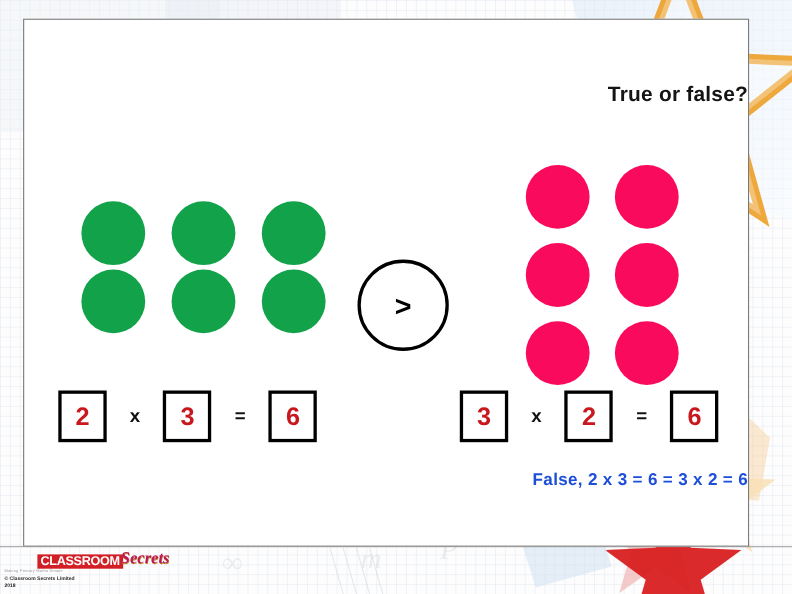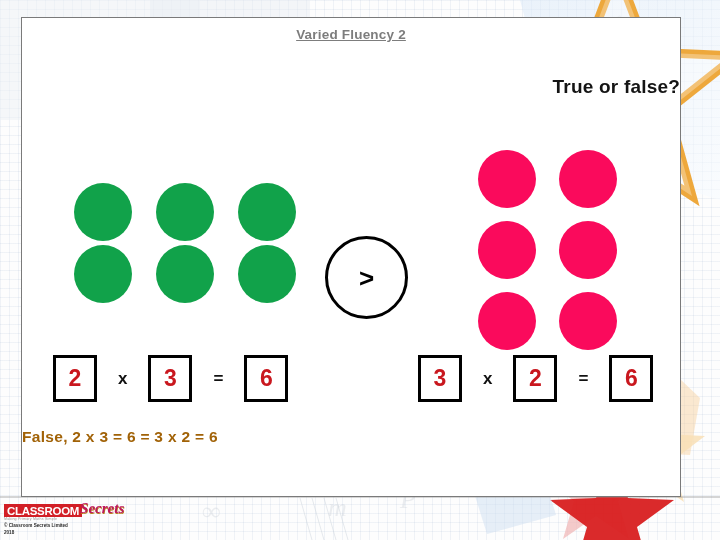--- a/index.html
+++ b/index.html
@@ -70,27 +70,27 @@
   #equation-right{left:396px;top:337px;}
   .num-box{
     width:44px;height:47px;border:3px solid #000;background:#fff;
     display:flex;align-items:center;justify-content:center;box-sizing:border-box;
   }
   .num-box .val{font-size:23px;font-weight:bold;color:#c9171e;}
   .op{font-size:17px;font-weight:bold;color:#111;padding:0 21px;}
 
   
   #answer-text{
-    position:absolute;left:0;right:0;top:410px;text-align:left;
-    font-size:15.5px;font-weight:bold;color:#a16207;letter-spacing:.3px;
+    position:absolute;left:0;right:0;top:410px;text-align:right;
+    font-size:15.5px;font-weight:bold;color:#1d4ed8;letter-spacing:.3px;
   }
 
   
   #footer{position:absolute;left:4px;top:500px;width:150px;}
-  #logo{display:flex;align-items:flex-end;}
+  #logo{display:flex;align-items:flex-end;justify-content:flex-end;}
   #logo-classroom{
     background:#d21f26;color:#fff;font-weight:bold;font-size:11.5px;
     letter-spacing:-.3px;padding:1px 3px 0 3px;
     font-family:"Liberation Sans", sans-serif;
   }
   #logo-secrets{
     color:#be185d;font-style:italic;font-weight:bold;font-size:15px;
     margin-left:-2px;font-family:"Liberation Serif", serif;
     text-shadow:.5px .5px 0 #b8801f;
   }
@@ -158,21 +158,20 @@
       <line x1="324" y1="498" x2="336" y2="540"></line>
       <line x1="336" y1="498" x2="348" y2="540"></line>
     </g>
 
     <line x1="0" y1="497" x2="720" y2="497" stroke="#8e8e8e" stroke-width="1.2" opacity=".7"></line>
   </svg>
 </div>
 
 <div id="frame">
 
-  <div id="lesson-title">Varied Fluency 2</div>
 
   <div id="question-title">True or false?</div>
 
   <div id="green-array" class="array">
     <div class="dot green"></div>
     <div class="dot green"></div>
     <div class="dot green"></div>
     <div class="dot green"></div>
     <div class="dot green"></div>
     <div class="dot green"></div>

